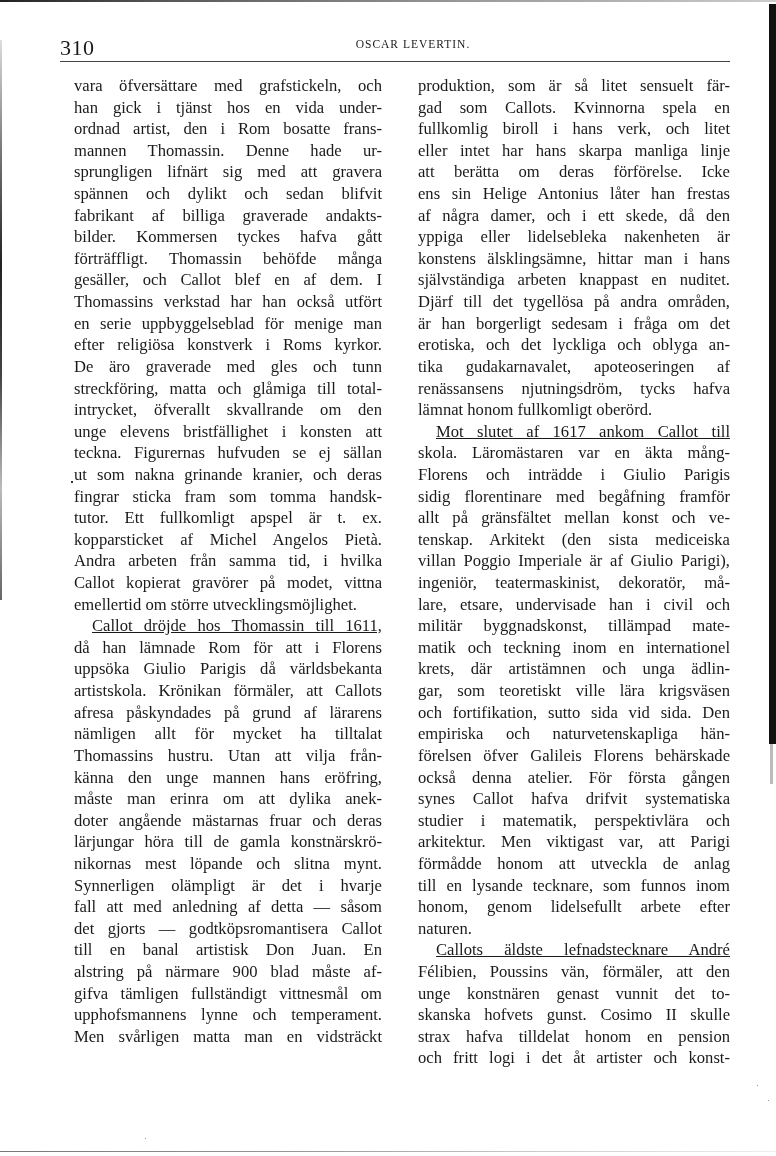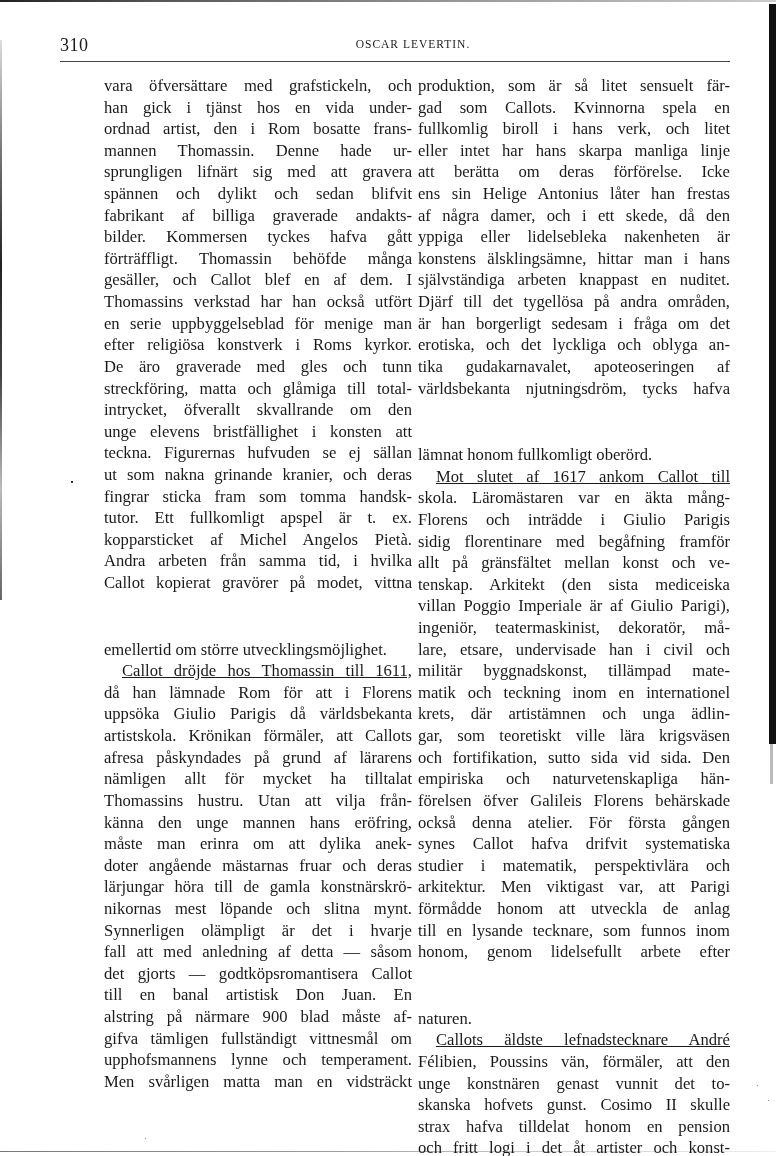--- a/index.html
+++ b/index.html
@@ -32,21 +32,21 @@
       background: #bbb;
     }
     .scan-bottom {
       position: absolute; left: 0; top: 1151px; width: 776px; height: 1px;
       background: linear-gradient(to right, #777 0%, #999 40%, #ccc 70%, #eee 100%);
     }
     .page-number {
       position: absolute;
       left: 60px;
       top: 35px;
-      font-size: 18px;
+      font-size: 22px;
       letter-spacing: 0.5px;
     }
     .running-head {
       position: absolute;
       left: 0;
       width: 826px;
       top: 38px;
       text-align: center;
       font-size: 11.5px;
       letter-spacing: 1px;
@@ -58,33 +58,32 @@
       width: 670px;
       height: 1px;
       background: #444;
     }
     .column {
       position: absolute;
       top: 75px;
       font-size: 16.6px;
       line-height: 21.62px;
     }
-    .column.left { left: 104px; width: 308px; }
+    .column.left { left: 74px; width: 308px; }
     .column.right { left: 418px; width: 312px; }
     .line {
       display: block;
       white-space: nowrap;
       text-align: justify;
       text-align-last: justify;
       height: 21.62px;
       overflow: visible;
     }
     .line.last {
       text-align-last: left;
-      margin-top: 45px;
     }
     .line.indent {
       padding-left: 18px;
       text-decoration: underline;
     }
     .stray-dot {
       position: absolute;
       left: 71px;
       top: 481px;
       width: 2px; height: 2px;
@@ -164,21 +163,21 @@
     <span class="line">att berätta om deras förförelse. Icke</span>
     <span class="line">ens sin Helige Antonius låter han frestas</span>
     <span class="line">af några damer, och i ett skede, då den</span>
     <span class="line">yppiga eller lidelsebleka nakenheten är</span>
     <span class="line">konstens älsklingsämne, hittar man i hans</span>
     <span class="line">självständiga arbeten knappast en nuditet.</span>
     <span class="line">Djärf till det tygellösa på andra områden,</span>
     <span class="line">är han borgerligt sedesam i fråga om det</span>
     <span class="line">erotiska, och det lyckliga och oblyga an-</span>
     <span class="line">tika gudakarnavalet, apoteoseringen af</span>
-    <span class="line">världsbekanta njutningsdröm, tycks hafva</span>
+    <span class="line">renässansens njutningsdröm, tycks hafva</span>
     <span class="line last">lämnat honom fullkomligt oberörd.</span>
     <span class="line indent">Mot slutet af 1617 ankom Callot till</span>
     <span class="line">skola. Läromästaren var en äkta mång-</span>
     <span class="line">Florens och inträdde i Giulio Parigis</span>
     <span class="line">sidig florentinare med begåfning framför</span>
     <span class="line">allt på gränsfältet mellan konst och ve-</span>
     <span class="line">tenskap. Arkitekt (den sista mediceiska</span>
     <span class="line">villan Poggio Imperiale är af Giulio Parigi),</span>
     <span class="line">ingeniör, teatermaskinist, dekoratör, må-</span>
     <span class="line">lare, etsare, undervisade han i civil och</span>

